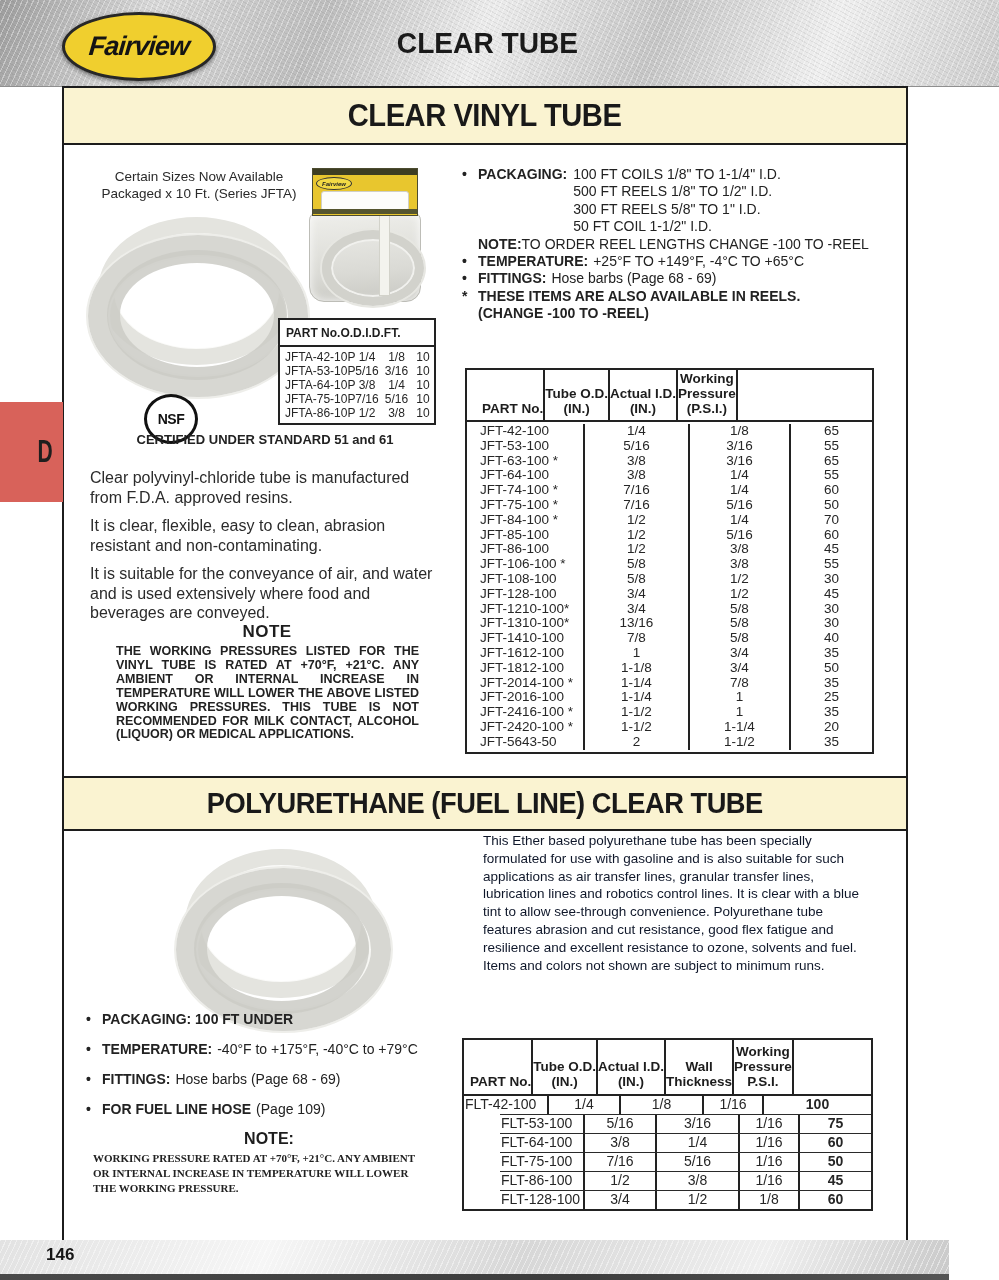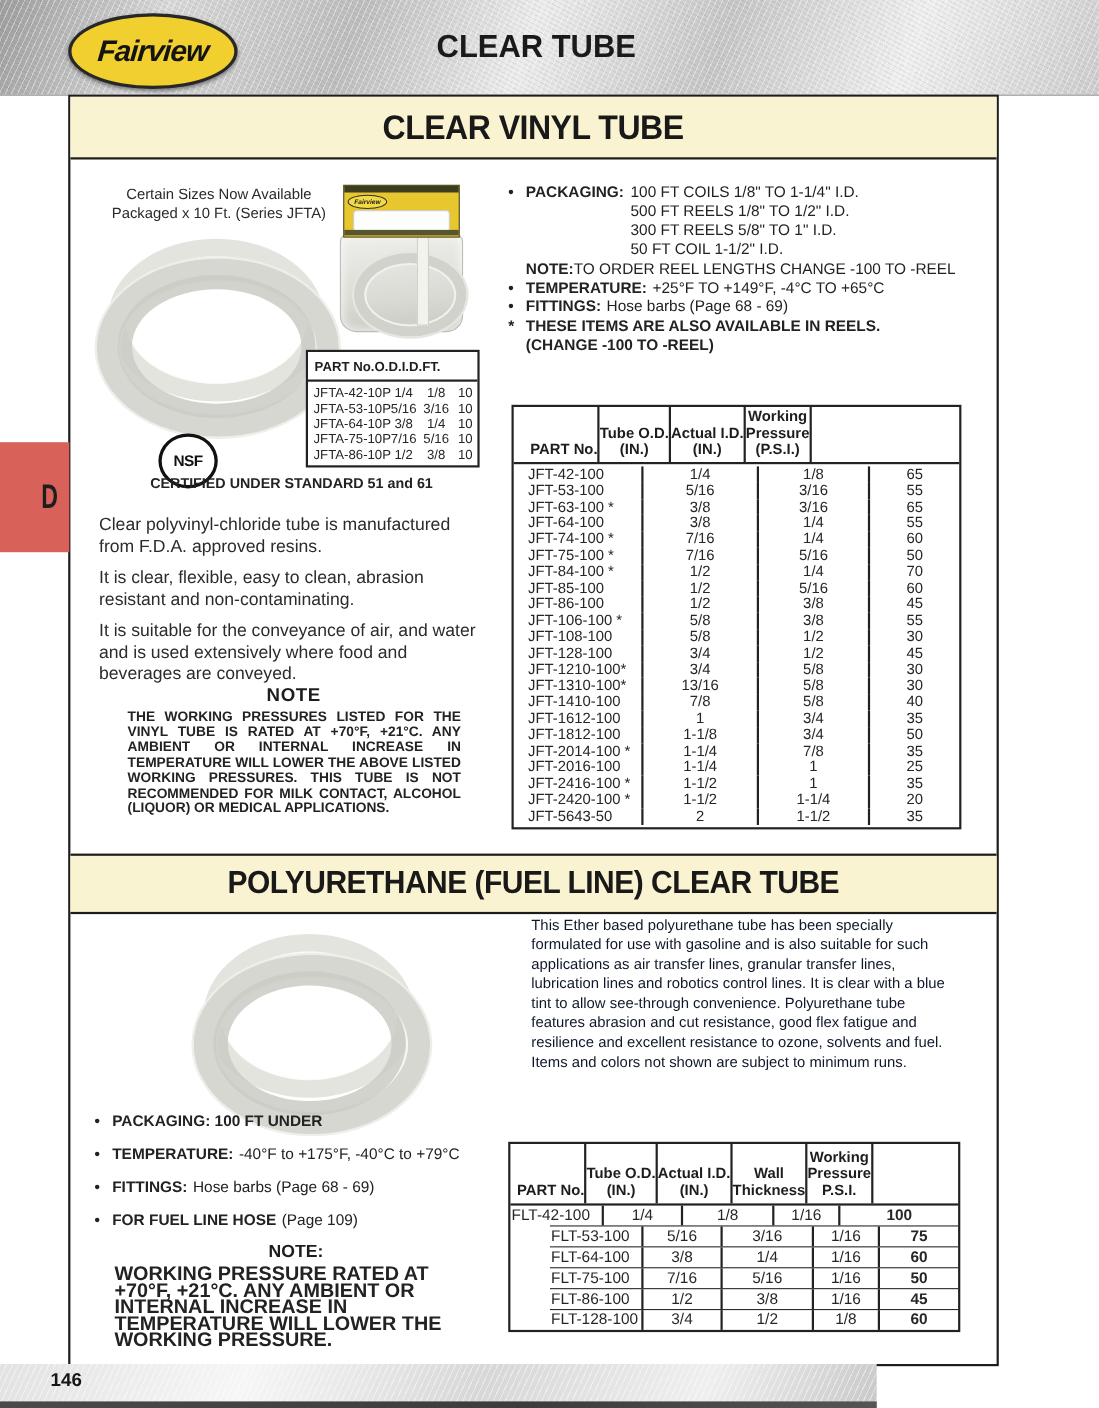--- a/index.html
+++ b/index.html
@@ -14,21 +14,21 @@
       linear-gradient(110deg,#9d9d9d 0%,#d8d8d8 15%,#bdbdbd 32%,#ececec 48%,#c6c6c6 65%,#efefef 82%,#cdcdcd 100%);
   }
   .top-band{position:absolute;left:0;top:0;width:999px;height:86px;border-bottom:1px solid #8f8f8f;}
   .logo{position:absolute;left:62px;top:12px;width:148px;height:63px;background:var(--logo-yellow,#F0CF2E);
         border:3px solid #272727;border-radius:50%;display:flex;align-items:center;justify-content:center;
         box-shadow:0 2px 4px rgba(0,0,0,.45);}
   .logo span{font-style:italic;font-weight:700;font-size:27px;letter-spacing:-1px;color:#141414;transform:skewX(-5deg);}
   .page-title{position:absolute;left:0;top:27px;width:975px;text-align:center;
               font-size:29px;font-weight:700;color:#1a1a1a;transform:scaleX(.97);}
 
-  .footer{position:absolute;left:0;top:1240px;width:797px;height:40px;
+  .footer{position:absolute;left:0;top:1240px;width:949px;height:40px;
     background:
       repeating-linear-gradient(115deg, rgba(255,255,255,.45) 0 1px, rgba(255,255,255,0) 1px 5px),
       linear-gradient(110deg,#e2e2e2,#f6f6f6 28%,#d7d7d7 55%,#efefef 80%,#c9c9c9 100%);}
   .footer::after{content:"";position:absolute;left:0;bottom:0;width:100%;height:6px;
       background:linear-gradient(90deg,#4a4a4a,#3c3c3c 60%,#555);}
   .pagenum{position:absolute;left:46px;top:5px;font-size:17px;font-weight:700;color:#161616;}
 
   
   .side-tab{position:absolute;left:0;top:402px;width:63px;height:100px;background:var(--tab-red,#D8625A);
             z-index:6;display:flex;align-items:center;justify-content:flex-end;box-sizing:border-box;padding-right:7px;}
@@ -121,21 +121,21 @@
   .jft .tb{padding:2px 0;}
   .jft .trow{height:14.8px;line-height:14.8px;}
   .jft .c1{width:118px;} .jft .c2{width:105px;} .jft .c3{width:101px;} .jft .c4{flex:1;}
   .jft .trow .c1{text-align:left;padding-left:13px;}
 
   
   .fuel-desc{position:absolute;left:399px;top:744px;width:380px;font-size:13.5px;line-height:17.8px;color:#0f172a;margin-left:20px;}
   .f-bullets{position:absolute;left:20px;top:922px;width:370px;font-size:14px;line-height:18px;color:#222;}
   .f-bullets .bl{margin-bottom:12px;}
   .nt2{left:60px;top:1042px;width:290px;font-size:16px;}
-  .nb2{position:absolute;left:40px;top:1063px;width:334px;font-weight:700;font-size:18px;line-height:15px;color:#222;}
+  .nb2{position:absolute;left:29px;top:1063px;width:334px;font-weight:700;font-size:11px;line-height:15px;color:#222;font-family:Liberation Serif, serif;}
 
   
   .flt{left:398px;top:950px;width:411px;font-size:14px;}
   .flt .hrow{height:54px;}
   .flt .hcell{font-size:13.5px;line-height:15px;padding-bottom:5px;}
   .flt .hcell:nth-of-type(1){justify-content:flex-start;padding-left:6px;text-align:left;}
   .flt .trow{height:18px;line-height:17px;}
   .flt .trow + .trow{border-top:1.5px solid #2a2a2a;margin-left:36px;}
   .flt .c1{width:85px;} .flt .c2{width:72px;} .flt .c3{width:83px;} .flt .c4{width:60px;} .flt .c5{flex:1;font-weight:bold;}
   .flt .trow .c1{text-align:left;padding-left:1px;}

